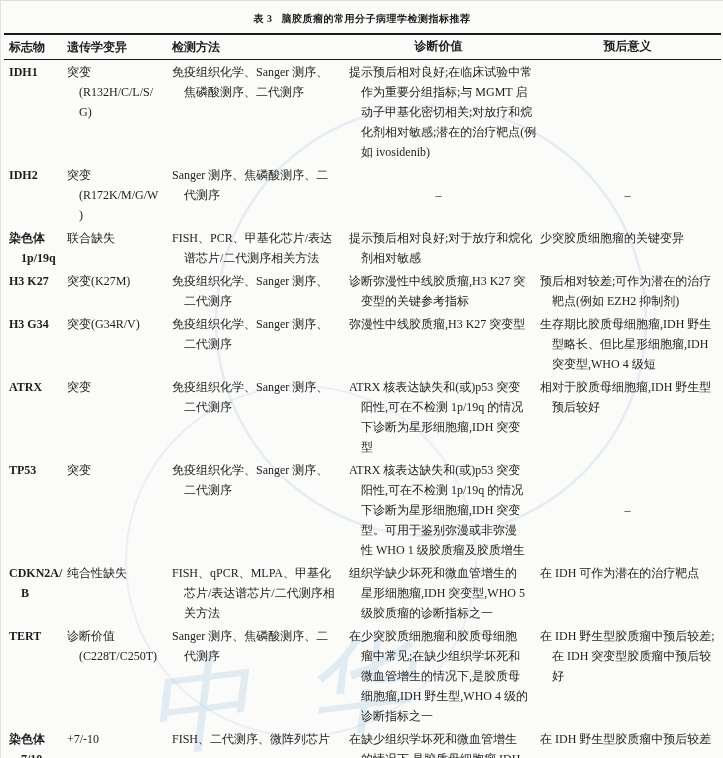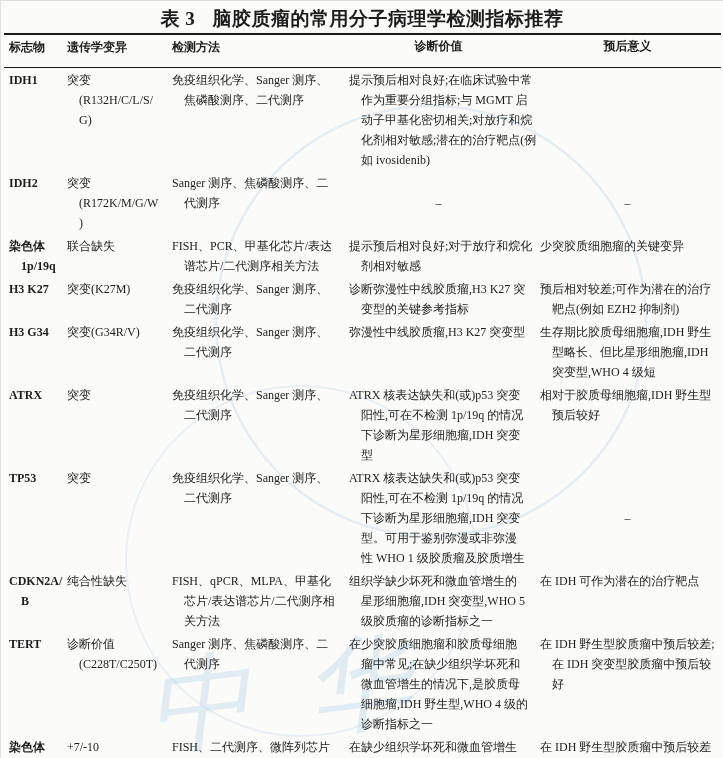--- a/index.html
+++ b/index.html
@@ -12,36 +12,36 @@
     color:#1d1d1d;
     border-top:1px solid #dcdcda;
     border-left:1px solid #e2e2e0;
     box-sizing:border-box;
   }
   .watermark{position:absolute;left:0;top:0;z-index:0;pointer-events:none;}
   .content{position:relative;z-index:1;}
   .title{
     text-align:center;
     padding-top:9px;
-    font-size:19px;
+    font-size:10px;
     font-weight:700;
     line-height:18px;
     margin-bottom:5px;
     letter-spacing:.5px;
   }
   .t-label{margin-right:.9em;}
   .table{margin:0 2px 0 3px;border-top:2px solid #1a1a1a;}
   .hrow,.row{
     display:grid;
     grid-template-columns:58px 105px 177px 191px 1fr;
     padding:2px 4px 1px 5px;
   }
   .hrow{
     border-bottom:1.5px solid #1a1a1a;
-    padding-top:4px;padding-bottom:12px;
+    padding-top:4px;padding-bottom:4px;
     font-weight:700;
   }
   .cell{
     font-size:12px;
     line-height:20px;
     padding-left:1em;
     text-indent:-1em;
     padding-right:12px;
     overflow-wrap:break-word;
     box-sizing:border-box;

